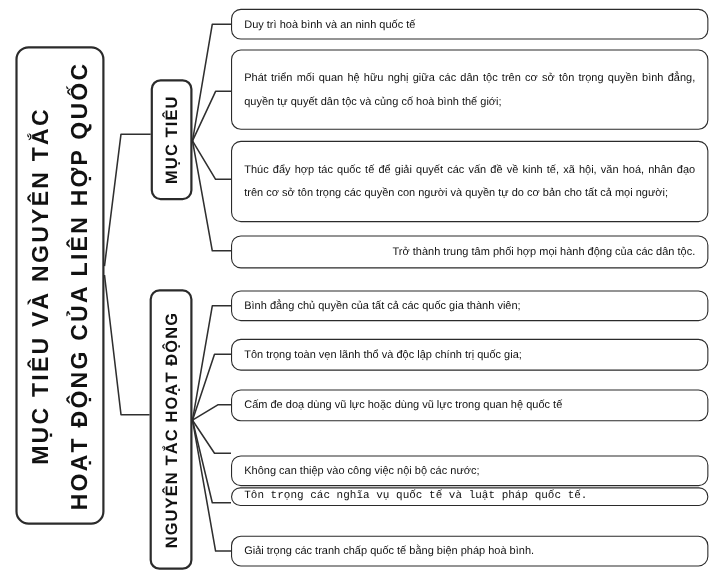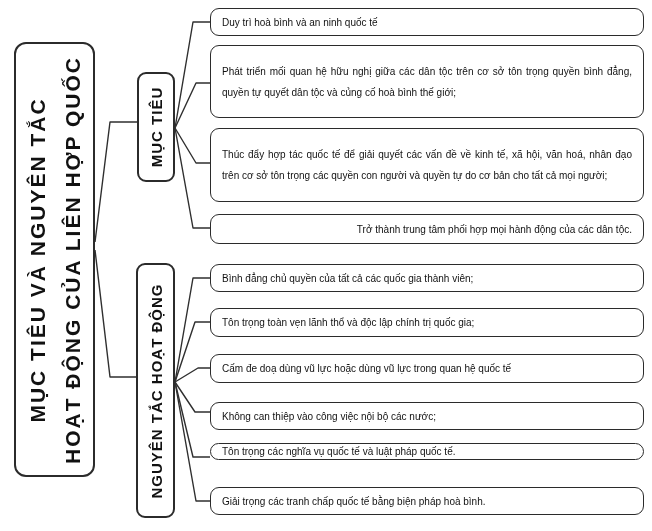--- a/index.html
+++ b/index.html
@@ -45,22 +45,22 @@
     font-size:10px;line-height:21px;
   }
   .leaf.multi span{text-align:justify;text-align-last:left;}
   .leaf.l1{top:8px;height:28px;}
   .leaf.l2{top:45px;height:73px;justify-content:flex-end;}
   .leaf.l3{top:128px;height:74px;}
   .leaf.l4{top:214px;height:30px;justify-content:flex-end;}
   .leaf.l5{top:264px;height:28px;align-items:center;}
   .leaf.l6{top:308px;height:29px;}
   .leaf.l7{top:354px;height:29px;}
-  .leaf.l8{top:402px;height:28px;}
-  .leaf.l9{top:443px;height:17px;}
+  .leaf.l8{top:414px;height:28px;}
+  .leaf.l9{top:443px;height:17px;font-family:Liberation Mono, monospace;}
   .leaf.l10{top:487px;height:28px;}
 </style>
 </head>
 <body>
 
 <div class="stage">
 
   <svg class="connectors" viewBox="0 0 652 531">
     <path d="M95 242 L110 122 L137 122"></path>
     <path d="M95 250 L110 377 L136 377"></path>

